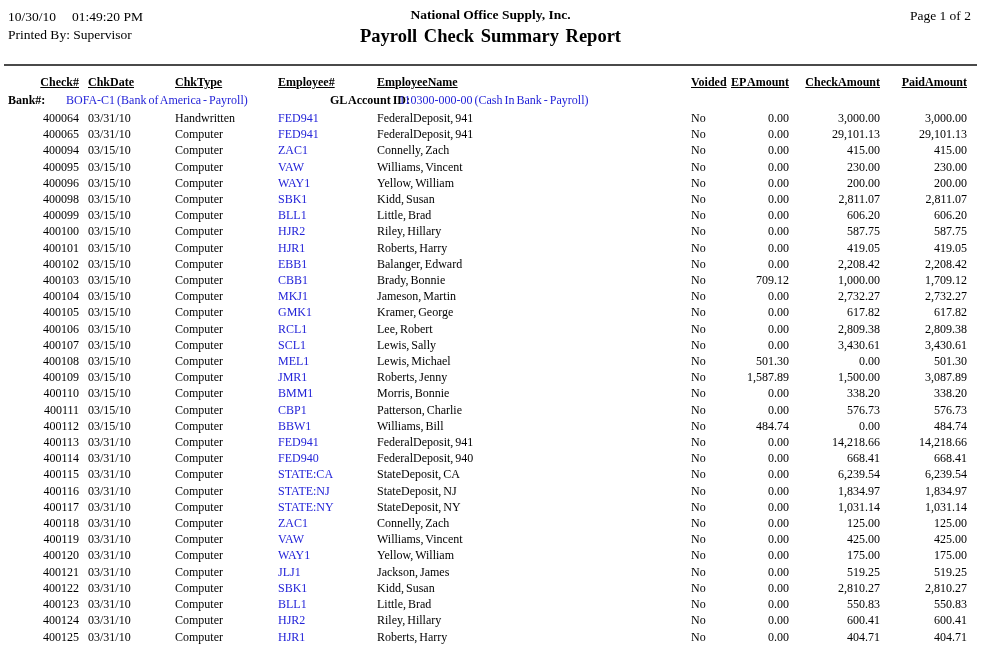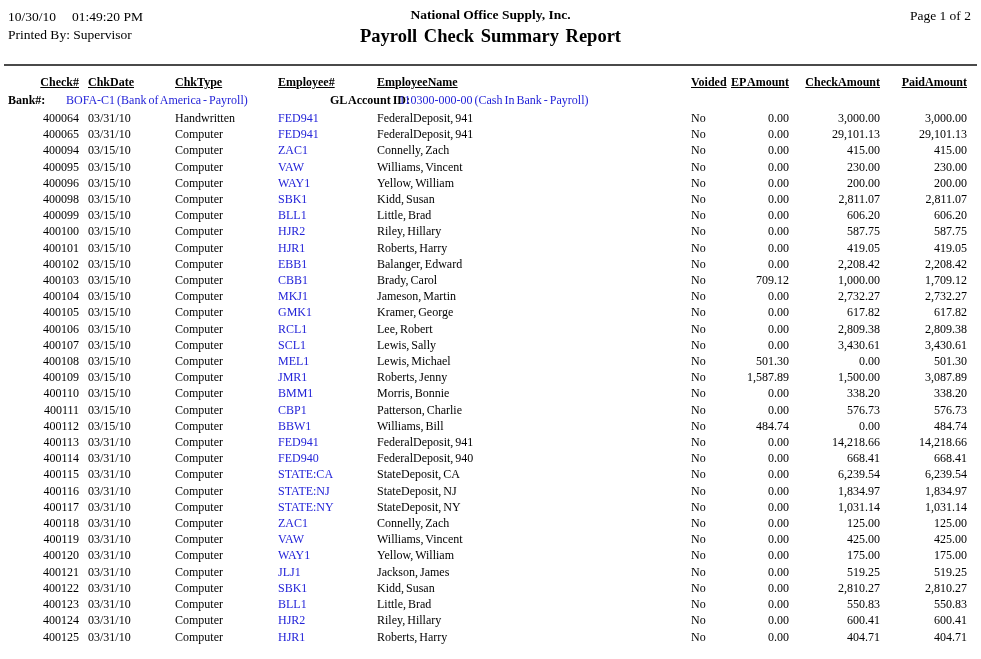--- a/index.html
+++ b/index.html
@@ -198,21 +198,21 @@
         <td class="al p9">No</td>
         <td class="ar pr1">0.00</td>
         <td class="ar pr1">2,208.42</td>
         <td class="ar pr1">2,208.42</td>
       </tr>
       <tr>
         <td class="ar pr1">400103</td>
         <td class="al p8">03/15/10</td>
         <td class="al p5">Computer</td>
         <td class="al p8 lnk">CBB1</td>
-        <td class="al p7">Brady, Carol</td>
+        <td class="al p7">Brady, Bonnie</td>
         <td class="al p9">No</td>
         <td class="ar pr1">709.12</td>
         <td class="ar pr1">1,000.00</td>
         <td class="ar pr1">1,709.12</td>
       </tr>
       <tr>
         <td class="ar pr1">400104</td>
         <td class="al p8">03/15/10</td>
         <td class="al p5">Computer</td>
         <td class="al p8 lnk">MKJ1</td>

